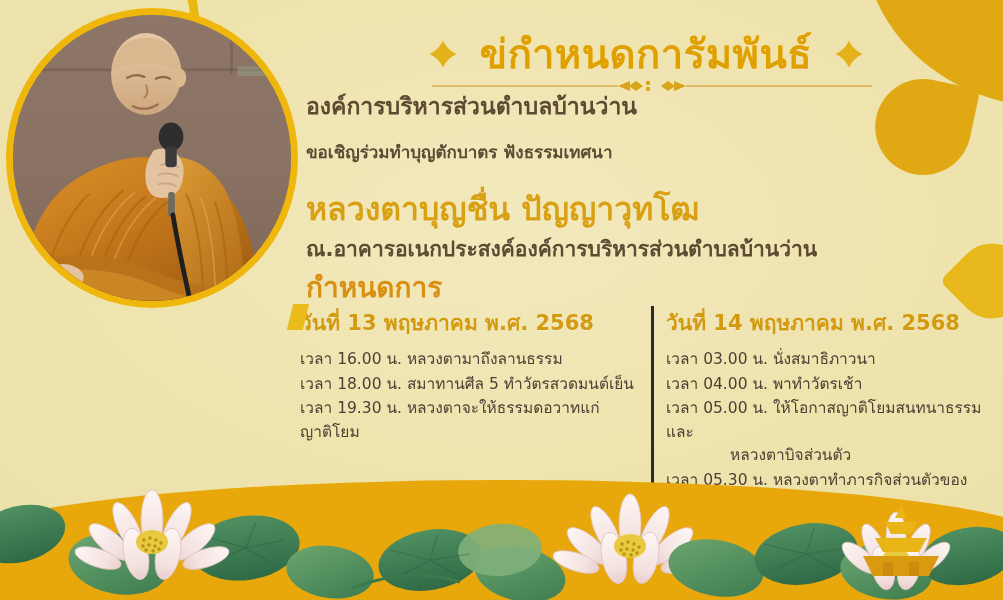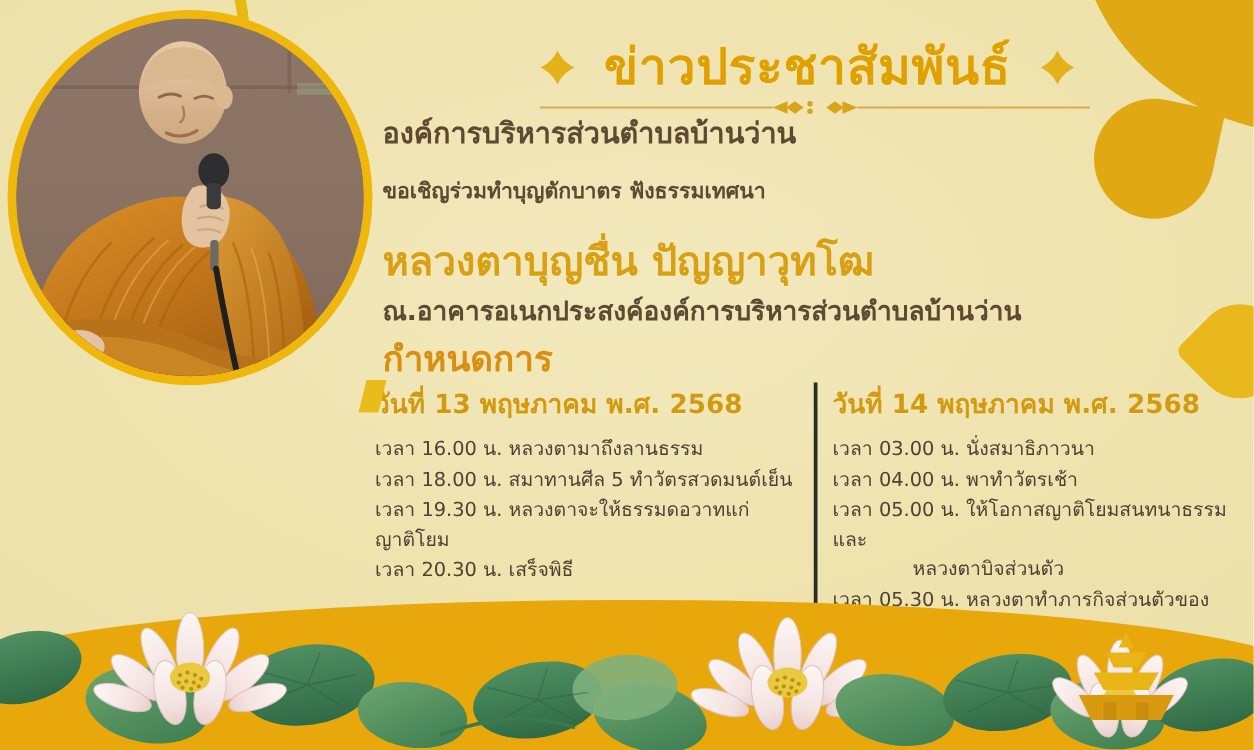--- a/index.html
+++ b/index.html
@@ -235,21 +235,21 @@
         </g>
       </svg>
     </div>
   </div>
 
   <div class="title-row">
     <svg class="flower-orn" viewBox="0 0 40 40">
       <path d="M20 2 q5 10 0 14 q10 -5 14 0 q-10 5 -14 0 q5 10 0 14 q-5 -10 0 -14 q-10 5 -14 0 q10 -5 14 0 q-5 -10 0 -14 z" fill="#e2ae14" transform="translate(0,4) scale(1.0)"></path>
       <path d="M20 4 C24 12 28 16 36 20 C28 24 24 28 20 36 C16 28 12 24 4 20 C12 16 16 12 20 4 Z" fill="#e3b21a"></path>
     </svg>
-    <span class="title-text">ข่าวประชาสัมพันธ์</span>
+    <span class="title-text">ข่กำหนดการัมพันธ์</span>
     <svg class="flower-orn" viewBox="0 0 40 40">
       <path d="M20 4 C24 12 28 16 36 20 C28 24 24 28 20 36 C16 28 12 24 4 20 C12 16 16 12 20 4 Z" fill="#e3b21a"></path>
     </svg>
   </div>
 
   <svg class="title-rule" viewBox="0 0 440 16">
     <line x1="0" y1="8" x2="186" y2="8" stroke="#d8ad4e" stroke-width="1.6"></line>
     <line x1="254" y1="8" x2="440" y2="8" stroke="#d8ad4e" stroke-width="1.6"></line>
     <path d="M186 8 l12 -5 l0 10 z" fill="#d9a41a"></path>
     <path d="M204 3 l7 5 l-7 5 l-7 -5 z" fill="#d9a41a"></path>
@@ -272,23 +272,20 @@
       <span class="hl-marker"></span>
     วันที่ 13 พฤษภาคม พ.ศ. 2568</div>
     <div class="sched-item">
       <span>เวลา 16.00 น. หลวงตามาถึงลานธรรม</span>
     </div>
     <div class="sched-item">
       <span>เวลา 18.00 น. สมาทานศีล 5 ทำวัตรสวดมนต์เย็น</span>
     </div>
     <div class="sched-item">
       <span>เวลา 19.30 น. หลวงตาจะให้ธรรมดอวาทแก่ญาติโยม</span>
-    </div>
-    <div class="sched-item">
-      <span>เวลา 20.30 น. เสร็จพิธี</span>
     </div>
   </div>
 
   <div class="col col-right">
     <div class="col-head">วันที่ 14 พฤษภาคม พ.ศ. 2568</div>
     <div class="sched-item">
       <span>เวลา 03.00 น. นั่งสมาธิภาวนา</span>
     </div>
     <div class="sched-item">
       <span>เวลา 04.00 น. พาทำวัตรเช้า</span>

